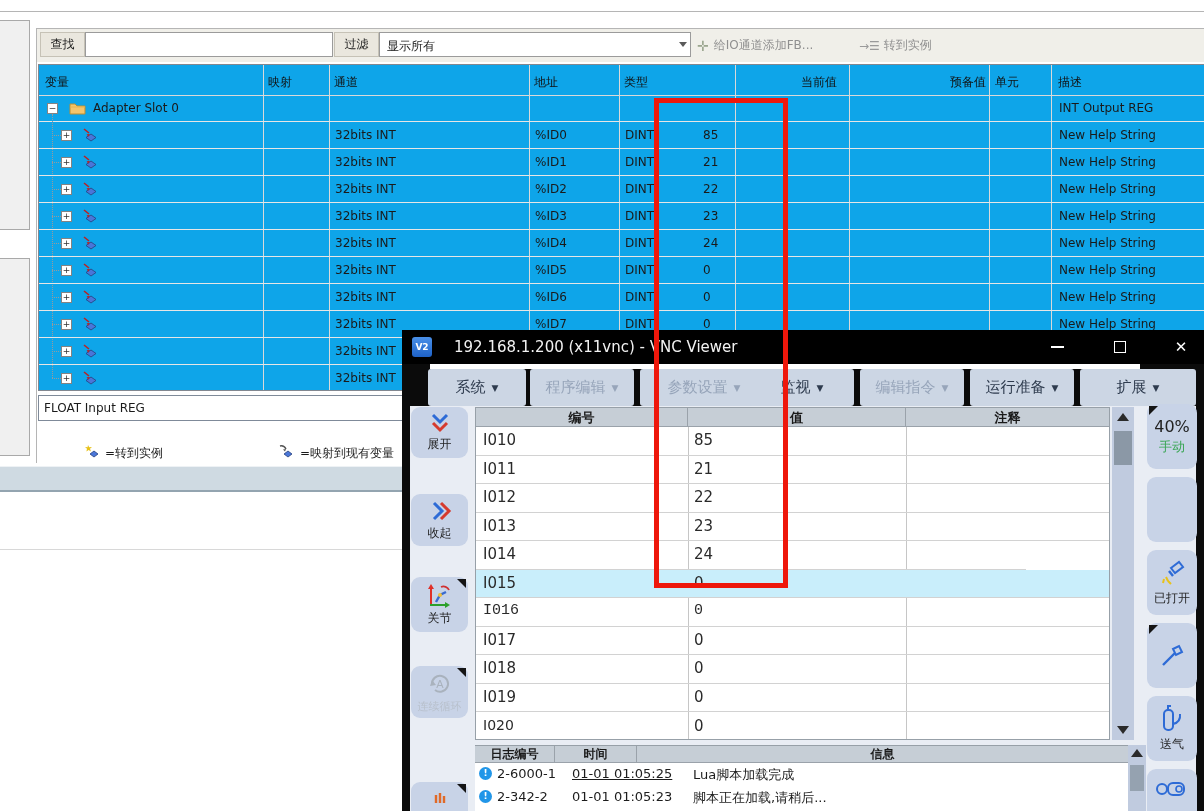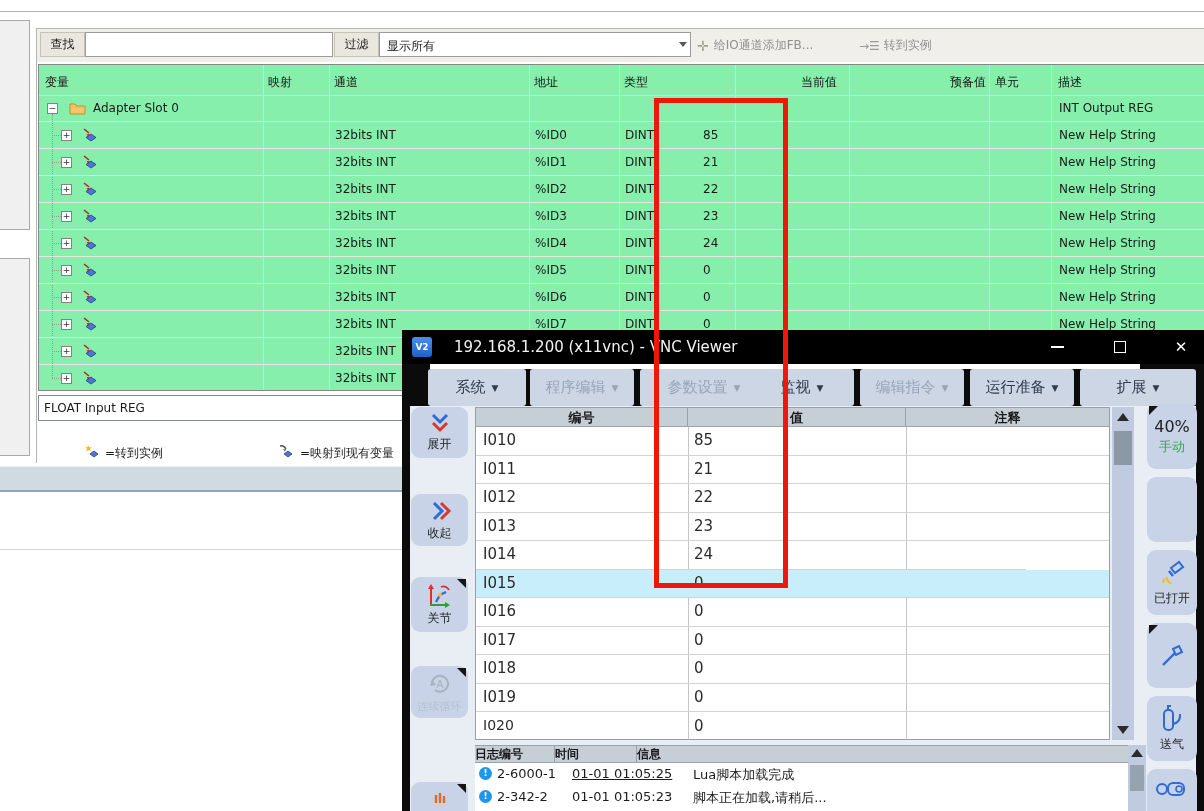--- a/index.html
+++ b/index.html
@@ -19,21 +19,21 @@
 .menu-btn{position:absolute;top:0;height:37px;background:#ccd6e4;border-radius:3px;
   display:flex;align-items:center;justify-content:center;gap:6px;font-size:15px}
 .menu-caret{font-size:9px}
 .sbtn{position:absolute;background:#c8d3e7;border-radius:9px;display:flex;flex-direction:column;
   align-items:center;justify-content:center;gap:2px}
 .sbtn .lbl{font-size:12px;color:#1f1f1f;white-space:nowrap}
 .ctr{position:absolute;top:2px;right:2px;width:0;height:0;border-top:9px solid #151515;border-left:9px solid transparent}
 .ctl{position:absolute;top:2px;left:2px;width:0;height:0;border-top:9px solid #151515;border-right:9px solid transparent}
 .reg-hcell{position:absolute;top:0;height:19px;display:flex;align-items:center;justify-content:center;
   font-size:13px;font-weight:bold;color:#1a1a1a;border-right:1px solid #9aa2aa}
-.log-hcell{position:absolute;top:0;height:17px;display:flex;align-items:center;justify-content:flex-start;
+.log-hcell{position:absolute;top:0;height:17px;display:flex;align-items:center;justify-content:center;
   font-size:12px;font-weight:bold;color:#1a1a1a;border-right:1px solid #9aa2aa}
 .scroll{background:#c0cbdf}
 .tri-up{width:0;height:0;border-left:6px solid transparent;border-right:6px solid transparent;border-bottom:8px solid #2a2a2a}
 .tri-dn{width:0;height:0;border-left:6px solid transparent;border-right:6px solid transparent;border-top:8px solid #2a2a2a}
 .wbtn{position:absolute;top:2px;height:30px;display:flex;align-items:center;justify-content:center;color:#fff}
 </style>
 </head>
 <body>
 
 <div id="screen">
@@ -59,21 +59,21 @@
     <div class="abs" style="left:660px;top:5px;height:23px;display:flex;align-items:center;gap:5px;color:#8f8f8f;font-size:12px">
       <span style="color:#9aa58e;font-size:14px;font-weight:bold">✛</span>
       <span>给IO通道添加FB...</span>
     </div>
     <div class="abs" style="left:822px;top:5px;height:23px;display:flex;align-items:center;gap:4px;color:#8f8f8f;font-size:12px">
       <span style="font-size:12px;color:#9a9a9a">→☰</span>
       <span>转到实例</span>
     </div>
   </div>
 
-  <div class="abs" id="main-table" style="left:38px;top:64px;width:1166px;height:327px;background:#86efac;border:1px solid #828790;border-right:none;overflow:hidden">
+  <div class="abs" id="main-table" style="left:38px;top:64px;width:1166px;height:327px;background:#0ea5e9;border:1px solid #828790;border-right:none;overflow:hidden">
 
     <span class="abs hdr" style="left:6px;top:9px">变量</span>
     <span class="abs hdr" style="left:229px;top:9px">映射</span>
     <span class="abs hdr" style="left:295px;top:9px">通道</span>
     <span class="abs hdr" style="left:495px;top:9px">地址</span>
     <span class="abs hdr" style="left:585px;top:9px">类型</span>
     <span class="abs hdr" style="left:652px;top:9px;width:146px;text-align:right">当前值</span>
     <span class="abs hdr" style="left:815px;top:9px;width:132px;text-align:right">预备值</span>
     <span class="abs hdr" style="left:956px;top:9px">单元</span>
     <span class="abs hdr" style="left:1019px;top:9px">描述</span>
@@ -380,21 +380,21 @@
             <div style="position: absolute; left: 218px; top: 4px; font-size: 15px; color: rgb(42, 42, 42); white-space: nowrap;">23</div>
           </div>
           <div style="position: absolute; left: 0px; top: 133.2px; width: 550px; height: 28.55px; border-bottom: 1px solid rgb(210, 210, 210);">
             <div style="position: absolute; left: 7px; top: 4px; font-size: 15px; color: rgb(42, 42, 42); white-space: nowrap;">I014</div>
             <div style="position: absolute; left: 218px; top: 4px; font-size: 15px; color: rgb(42, 42, 42); white-space: nowrap;">24</div>
           </div>
           <div style="position: absolute; left: 0px; top: 161.75px; width: 633px; height: 28.55px; border-bottom: 1px solid rgb(210, 210, 210); background: rgb(201, 238, 251);">
             <div style="position: absolute; left: 7px; top: 4px; font-size: 15px; color: rgb(42, 42, 42); white-space: nowrap;">I015</div>
             <div style="position: absolute; left: 218px; top: 4px; font-size: 15px; color: rgb(42, 42, 42); white-space: nowrap;">0</div>
           </div>
-          <div style="position: absolute; left: 0px; top: 190.3px; width: 633px; height: 28.55px; border-bottom: 1px solid rgb(210, 210, 210);">
+          <div style="position: absolute; left: 0px; top: 190.3px; width: 633px; height: 28.55px; border-bottom: 1px solid rgb(210, 210, 210); font-family: Liberation Mono, monospace;">
             <div style="position: absolute; left: 7px; top: 4px; font-size: 15px; color: rgb(42, 42, 42); white-space: nowrap;">I016</div>
             <div style="position: absolute; left: 218px; top: 4px; font-size: 15px; color: rgb(42, 42, 42); white-space: nowrap;">0</div>
           </div>
           <div style="position: absolute; left: 0px; top: 218.85px; width: 633px; height: 28.55px; border-bottom: 1px solid rgb(210, 210, 210);">
             <div style="position: absolute; left: 7px; top: 4px; font-size: 15px; color: rgb(42, 42, 42); white-space: nowrap;">I017</div>
             <div style="position: absolute; left: 218px; top: 4px; font-size: 15px; color: rgb(42, 42, 42); white-space: nowrap;">0</div>
           </div>
           <div style="position: absolute; left: 0px; top: 247.4px; width: 633px; height: 28.55px; border-bottom: 1px solid rgb(210, 210, 210);">
             <div style="position: absolute; left: 7px; top: 4px; font-size: 15px; color: rgb(42, 42, 42); white-space: nowrap;">I018</div>
             <div style="position: absolute; left: 218px; top: 4px; font-size: 15px; color: rgb(42, 42, 42); white-space: nowrap;">0</div>

